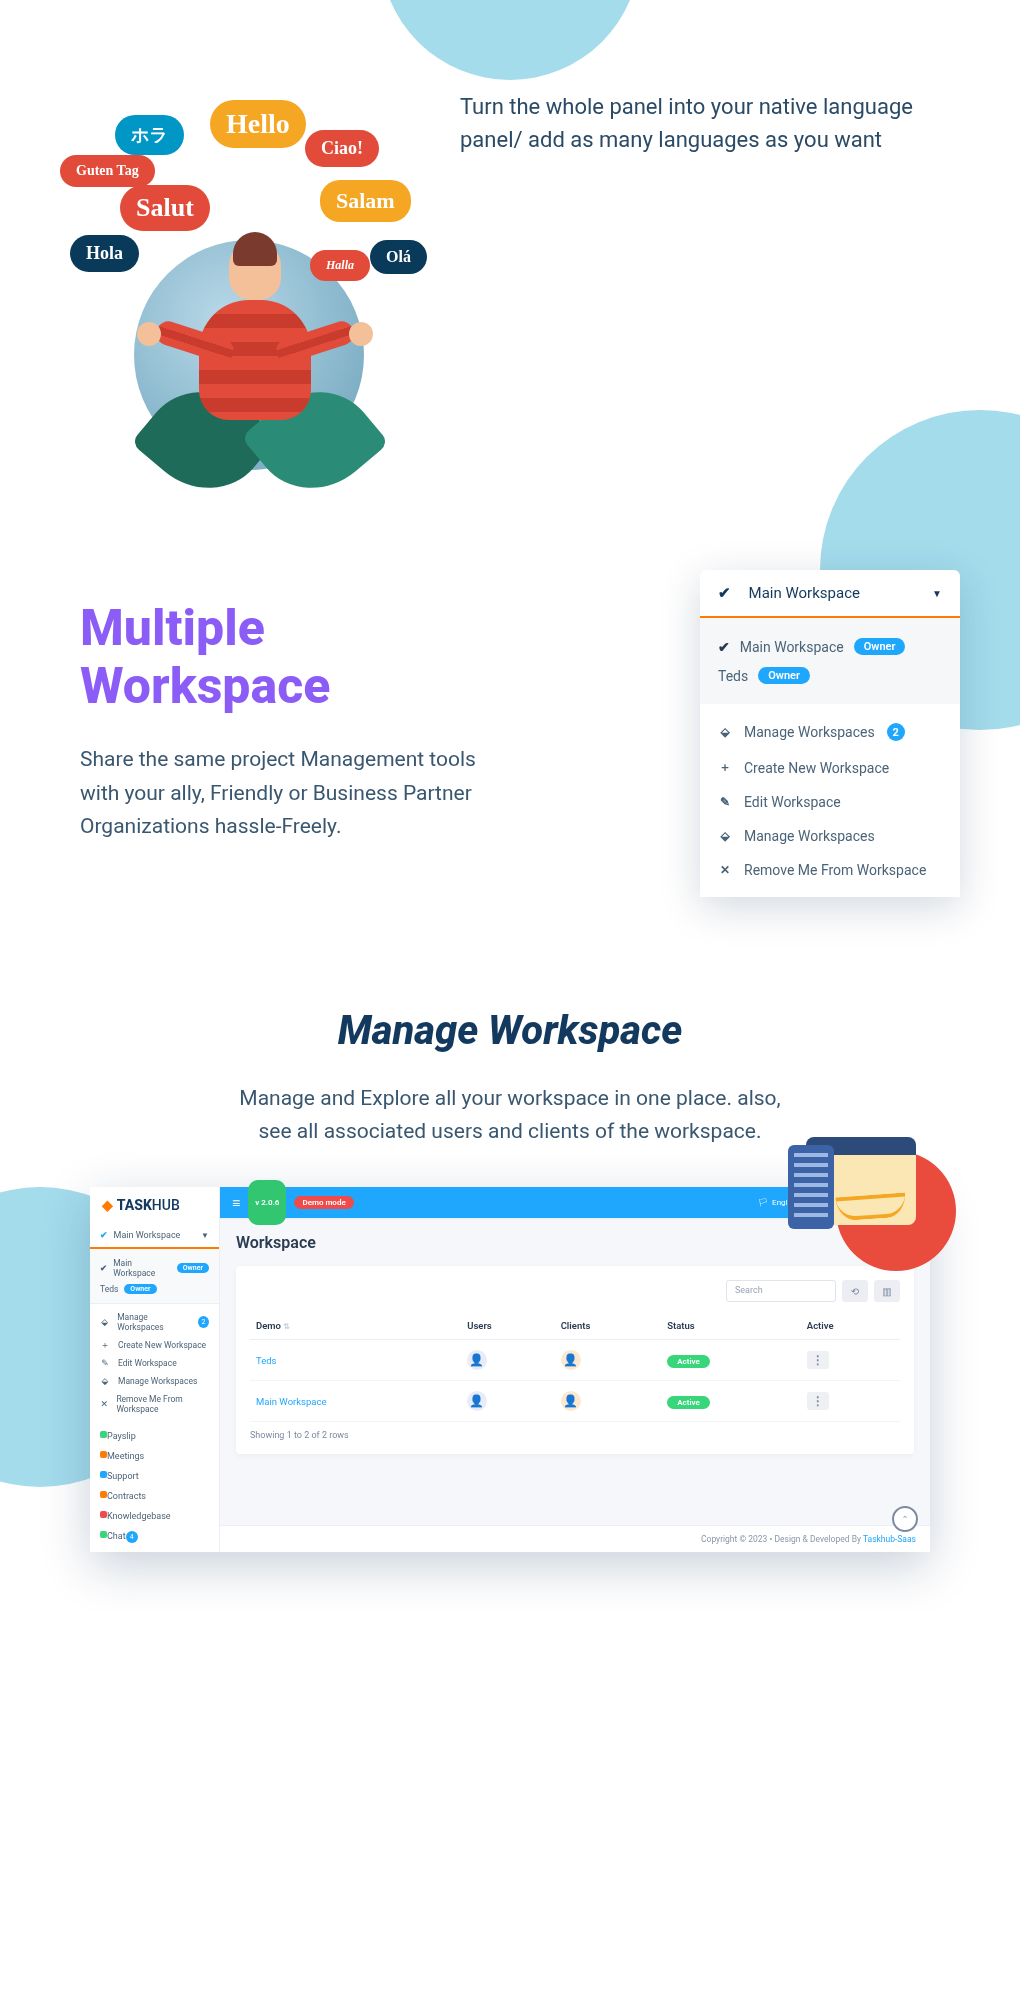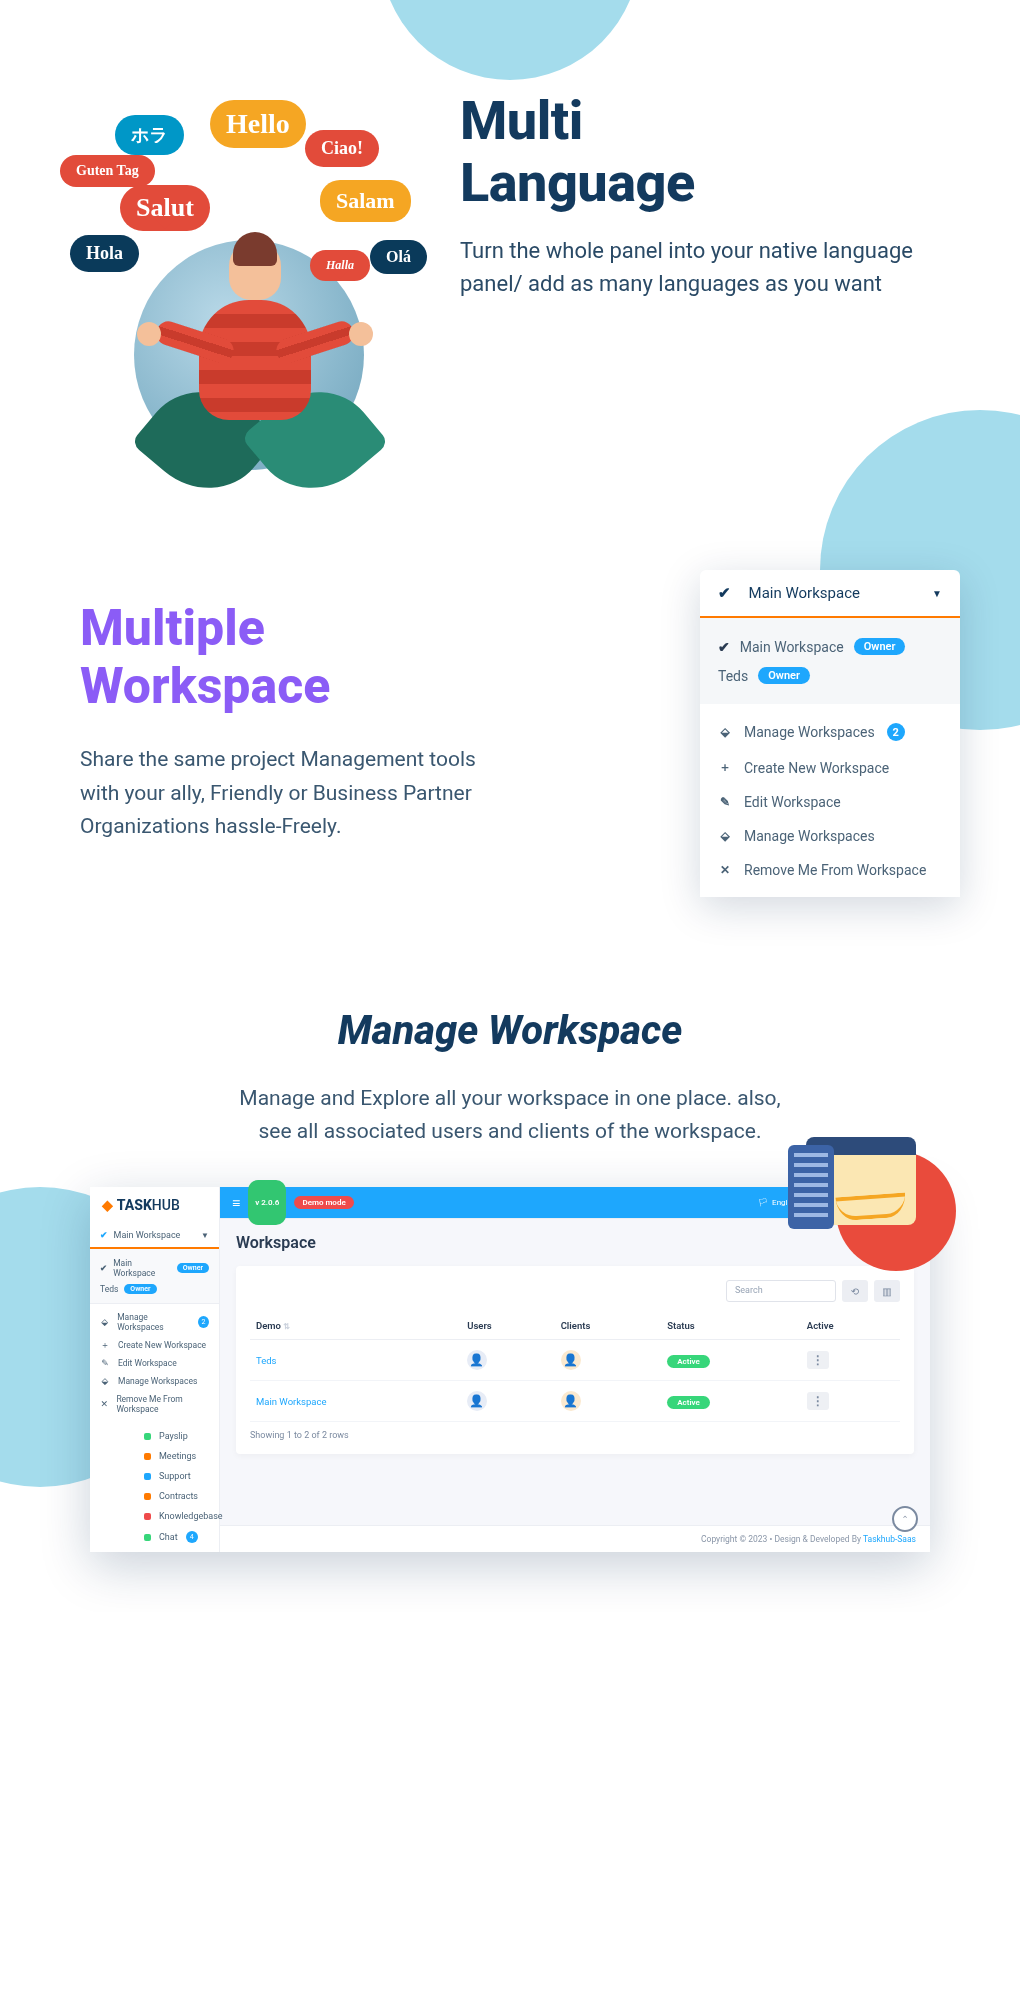--- a/index.html
+++ b/index.html
@@ -112,21 +112,21 @@
   .side-dd .chk2 { color:#1ea7fd; margin-right:6px; font-weight:800;}
   .side-dd .c2 { margin-left:auto; font-size:8px;}
   .side-sec { background:#f8f9fb; padding: 6px 10px; border-bottom:1px solid #eceef3;}
   .side-row { display:flex; align-items:center; gap:6px; padding:3px 0; font-size:8.5px;}
   .side-badge { background:#1ea7fd; color:#fff; font-size:7px; padding:1px 6px; border-radius:8px; font-weight:600;}
   .side-list { padding: 4px 0;}
   .side-it { display:flex; align-items:center; gap:8px; padding:4px 10px; font-size:8.5px;}
   .side-ic { width:10px; height:10px; display:inline-flex; align-items:center; justify-content:center; font-size:9px;}
   .side-count { background:#1ea7fd; color:#fff; width:12px; height:12px; border-radius:50%; font-size:7px; display:inline-flex; align-items:center; justify-content:center;}
   .nav-list { padding: 4px 0; }
-  .nav-it { display:flex; align-items:center; gap:8px; padding:5px 10px; font-size:9px;margin-left:44px;}
+  .nav-it { display:flex; align-items:flex-start; padding:5px 10px; font-size:9px;}
   .nav-it .dot { width:7px; height:7px; border-radius:2px; flex-shrink:0;}
 
   .main { flex: 1; display:flex; flex-direction:column;}
   .topbar {
     background:#fff; height:32px; display:flex; align-items:center; padding:0 12px; gap:8px;
     border-bottom:1px solid #eceef3;
   }
   .ham { color:#1ea7fd; font-size:14px; }
   .ver { background:#32c671; color:#fff; font-size:8px; padding:18px 7px; border-radius:10px; font-weight:600;}
   .demo { background:#ef4b4b; color:#fff; font-size:8px; padding:2px 8px; border-radius:10px; font-weight:600;}
@@ -180,23 +180,20 @@
     <span class="bubble b-hello">Hello</span>
     <span class="bubble b-ciao">Ciao!</span>
     <span class="bubble b-guten">Guten Tag</span>
     <span class="bubble b-salut">Salut</span>
     <span class="bubble b-salam">Salam</span>
     <span class="bubble b-hola">Hola</span>
     <span class="bubble b-halla">Halla</span>
     <span class="bubble b-ola">Olá</span>
   </div>
   <div class="txt">
-    <h2>
-      <span>Multi</span><br><span>Language</span>
-    </h2>
     <p>Turn the whole panel into your native language panel/ add as many languages as you want</p>
   </div>
 </section>
 
 <div class="circle-right"></div>
 
 <section class="sec2">
   <div class="txt">
     <h2>
       <span>Multiple</span><br><span>Workspace</span>

